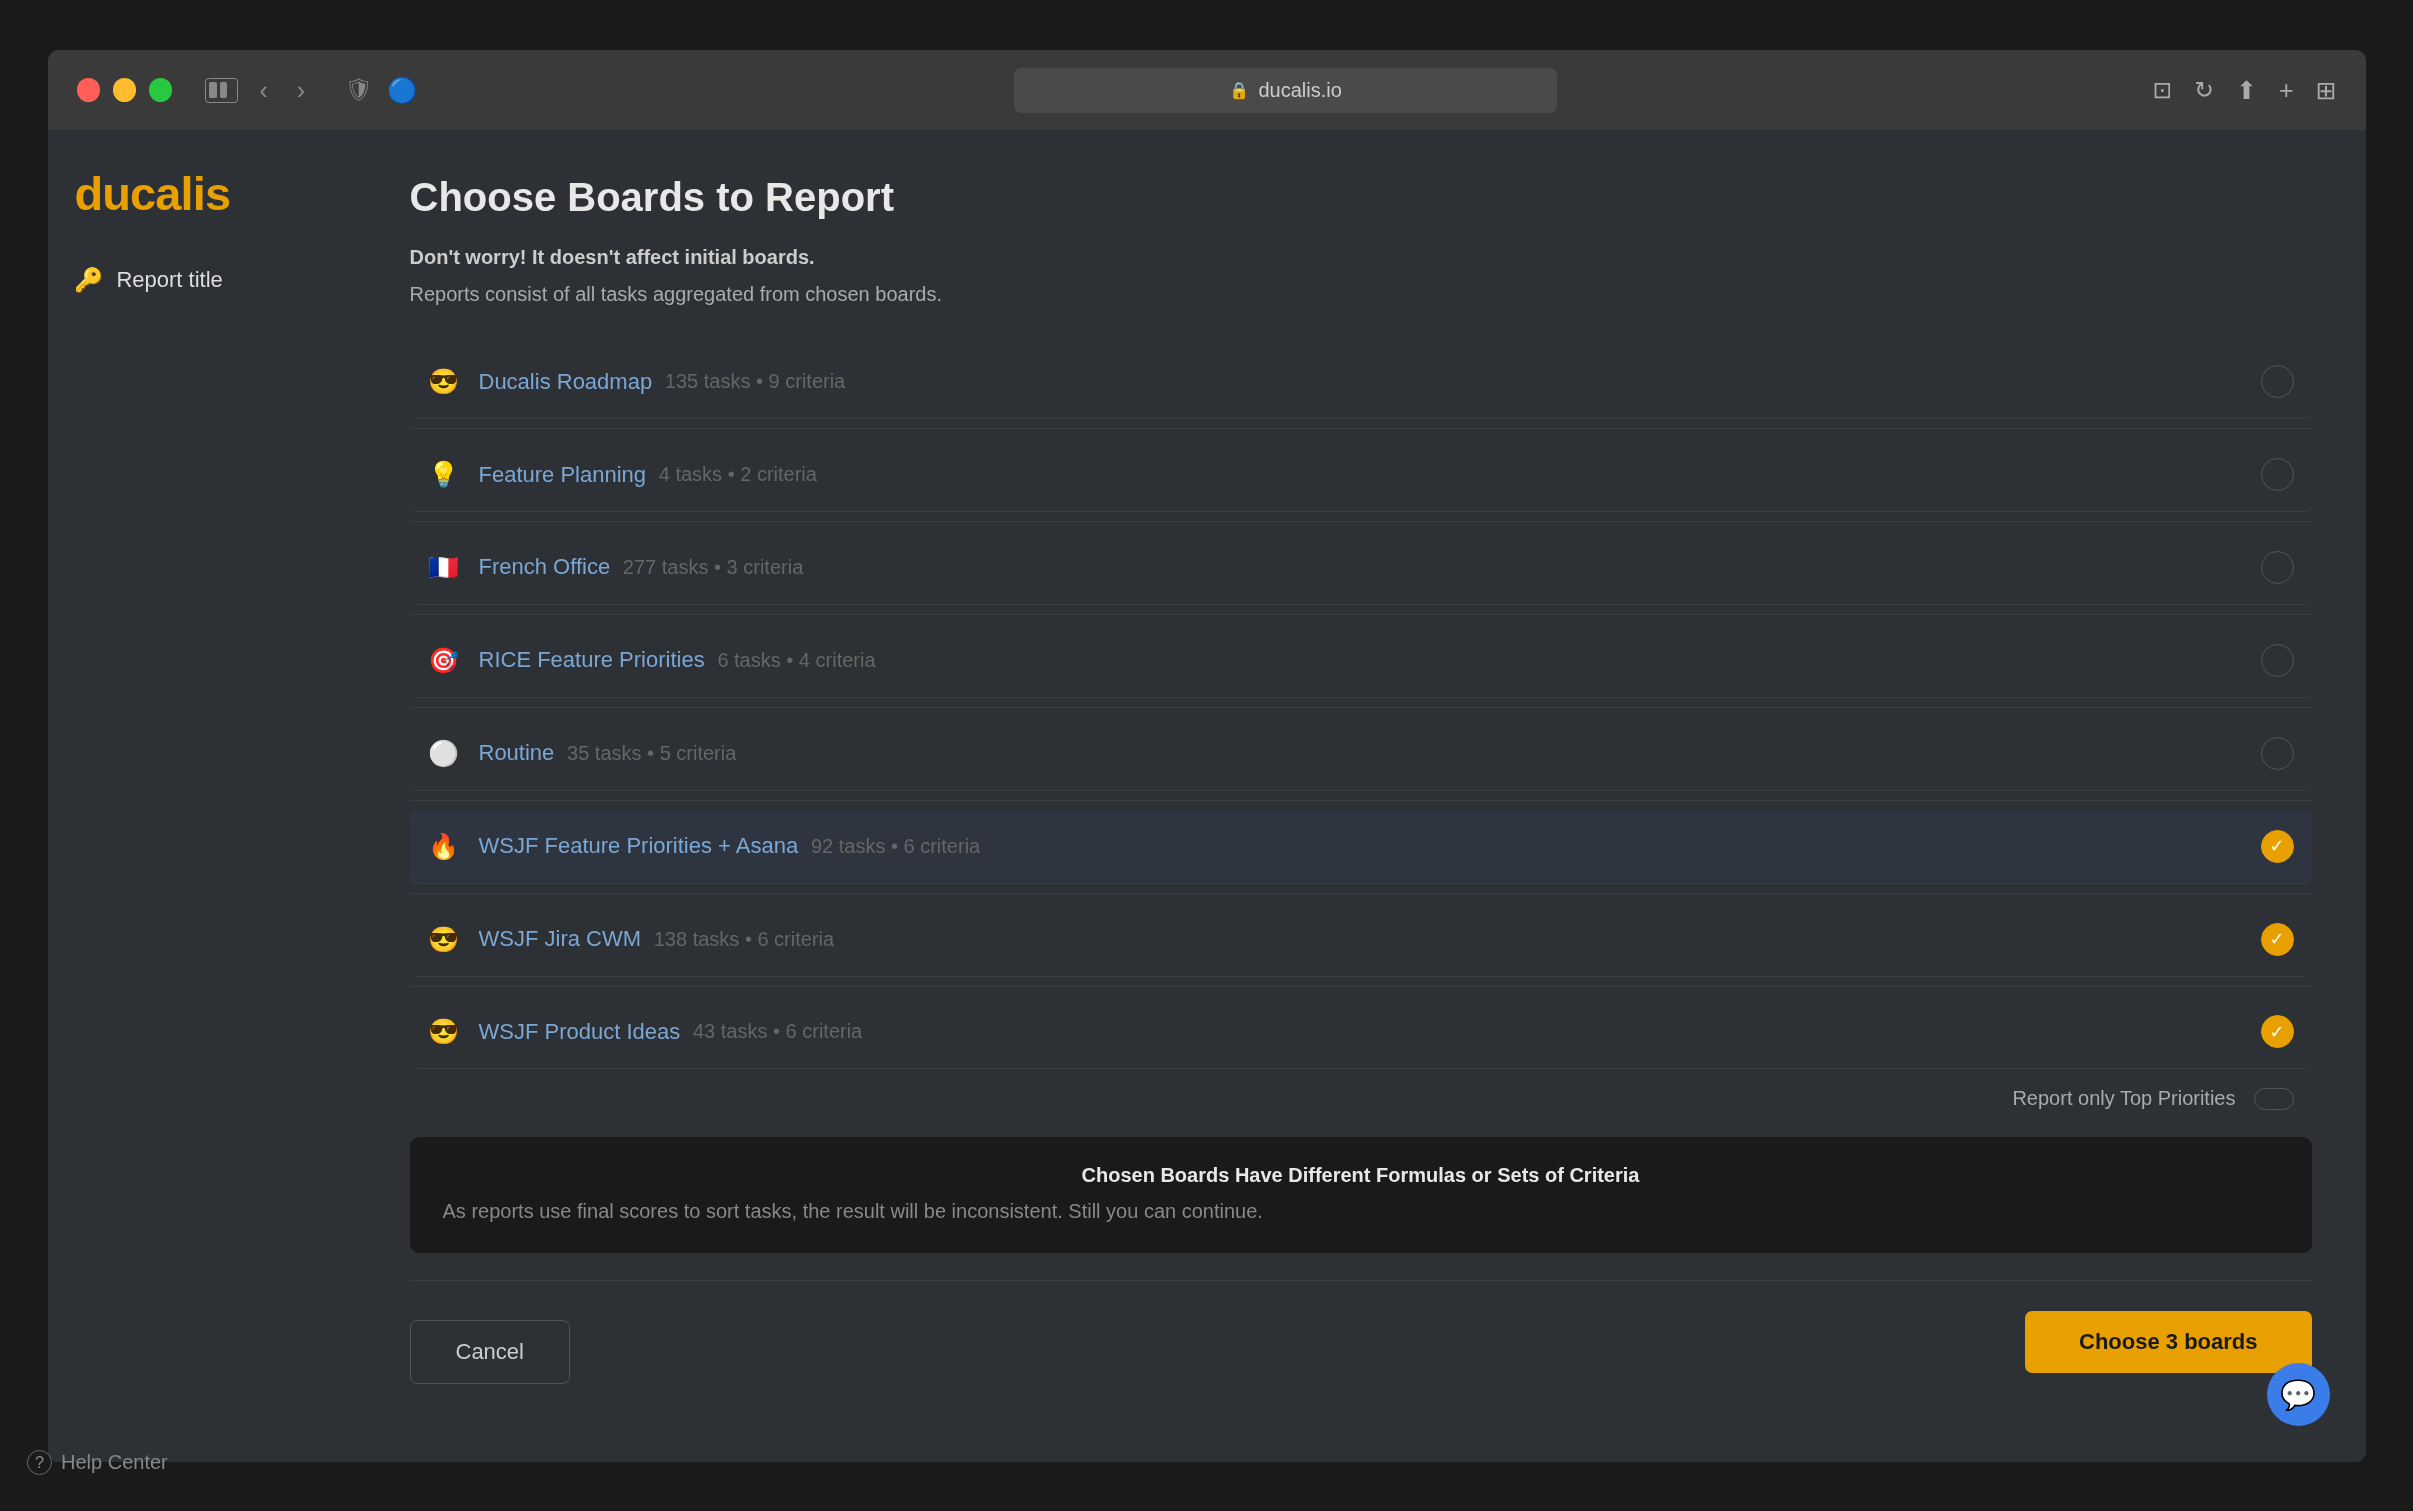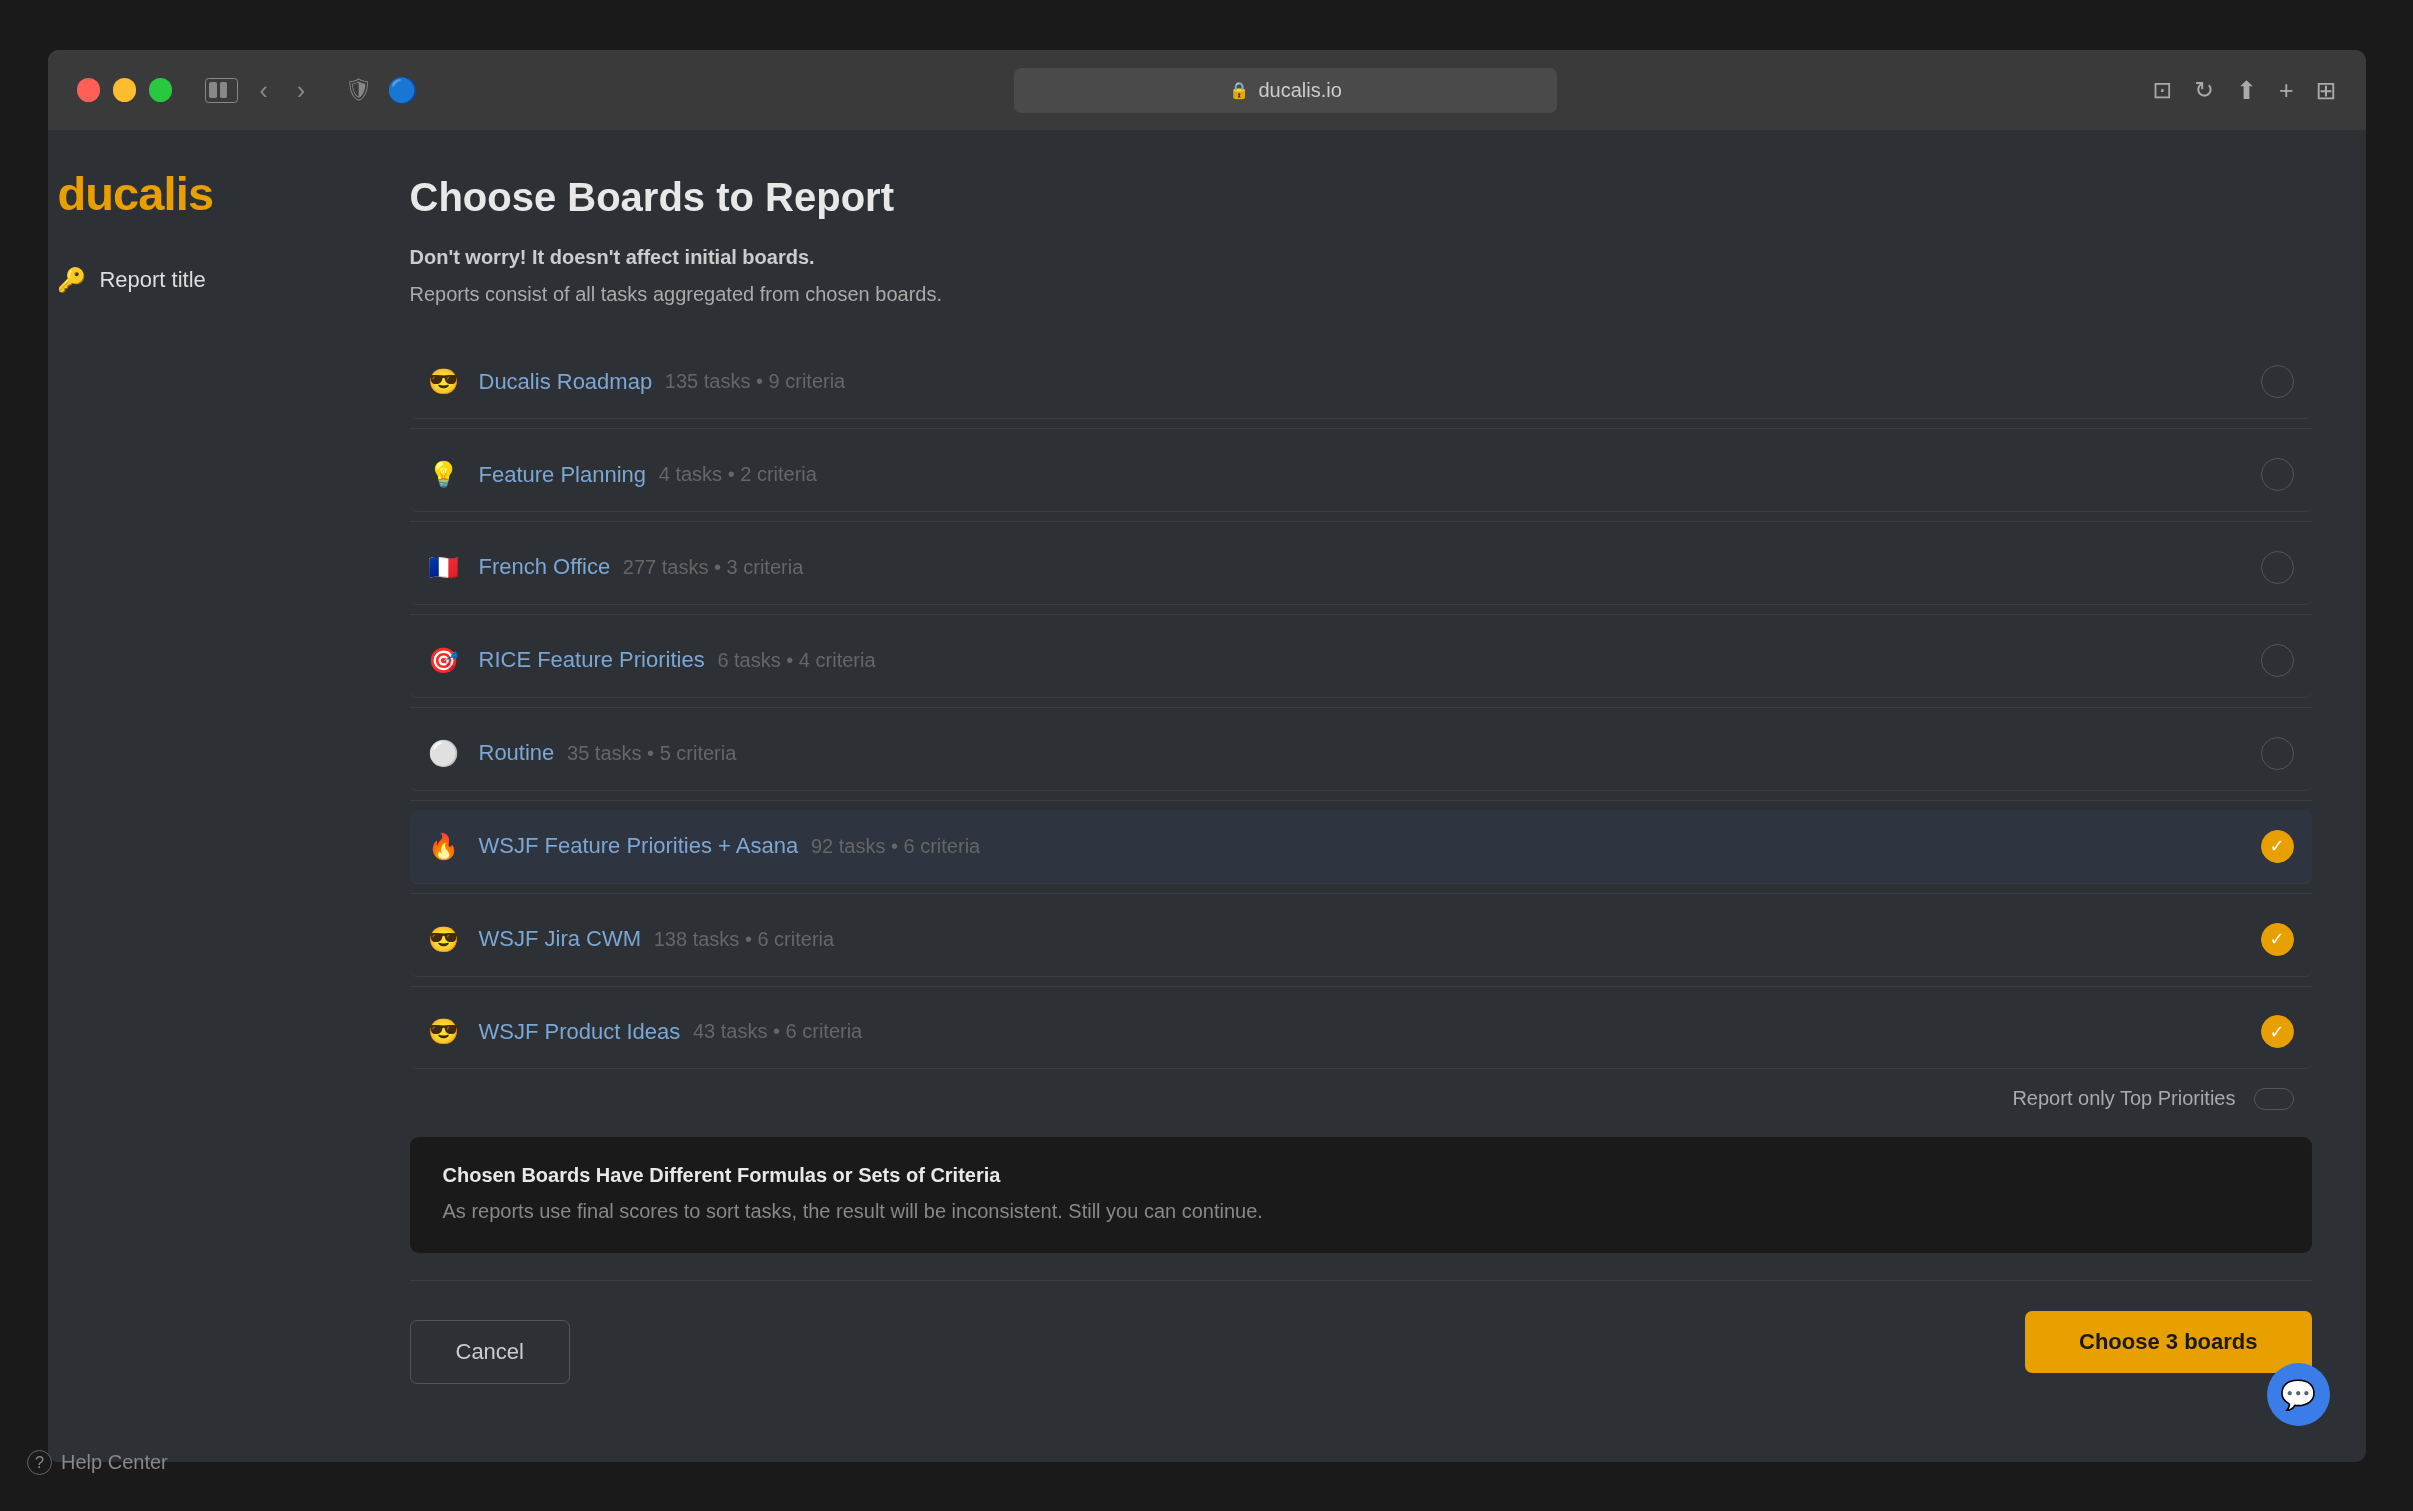--- a/index.html
+++ b/index.html
@@ -118,21 +118,21 @@
       flex: 1;
       display: flex;
       background: #2d3035;
       overflow: hidden;
     }
 
     
     .sidebar {
       width: 308px;
       background: #2d3035;
-      padding: 36px 10px;
+      padding: 36px 27px;
       flex-shrink: 0;
     }
 
     .logo {
       color: #e8a000;
       font-size: 47px;
       font-weight: 700;
       margin-bottom: 36px;
       letter-spacing: -0.9px;
     }
@@ -265,20 +265,21 @@
       padding: 27px 33px;
       margin-top: 9px;
       margin-bottom: 27px;
     }
 
     .warning-title {
       font-size: 20px;
       font-weight: 700;
       color: #e8e8e8;
       margin-bottom: 9px;
+      text-align: center;
     }
 
     .warning-text {
       font-size: 20px;
       color: #888;
       line-height: 1.5;
     }
 
     .footer-actions {
       display: flex;

